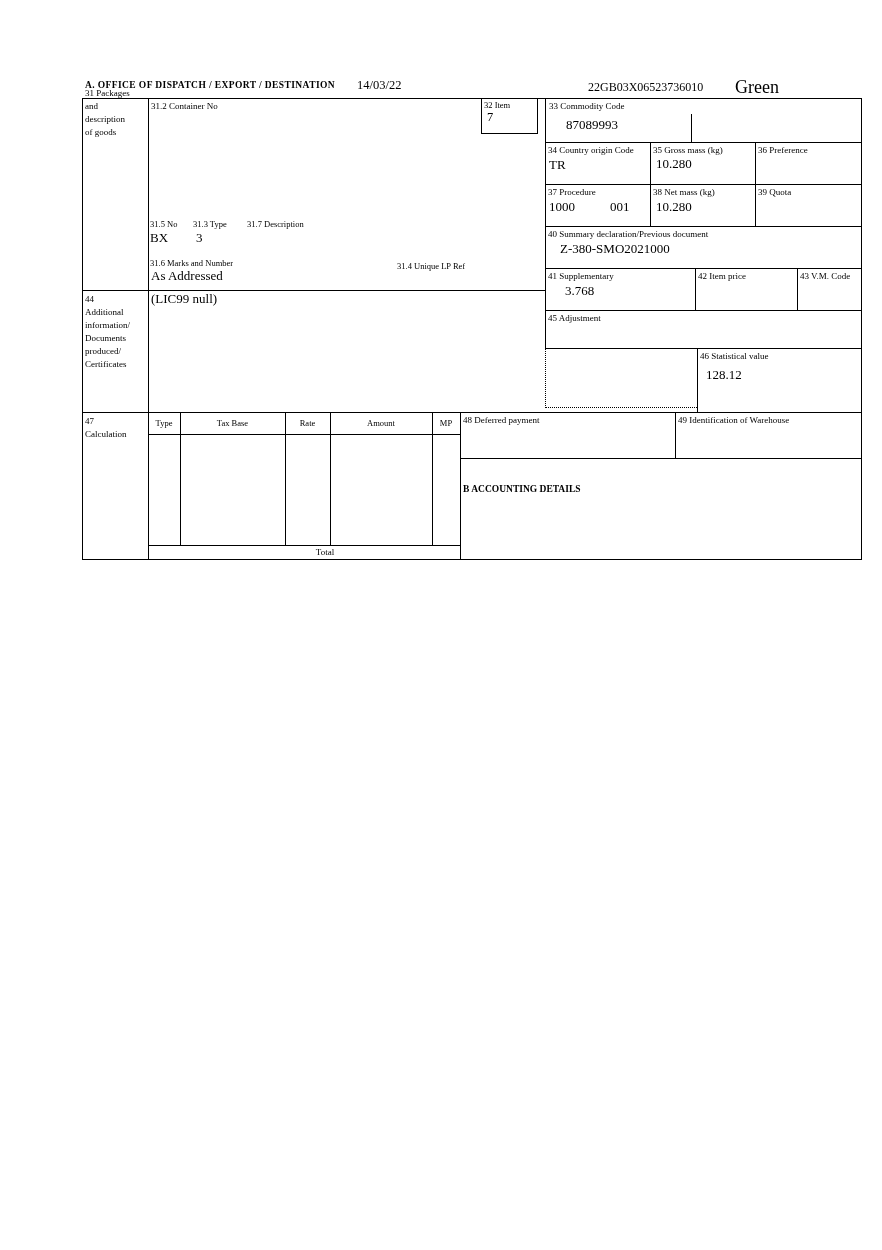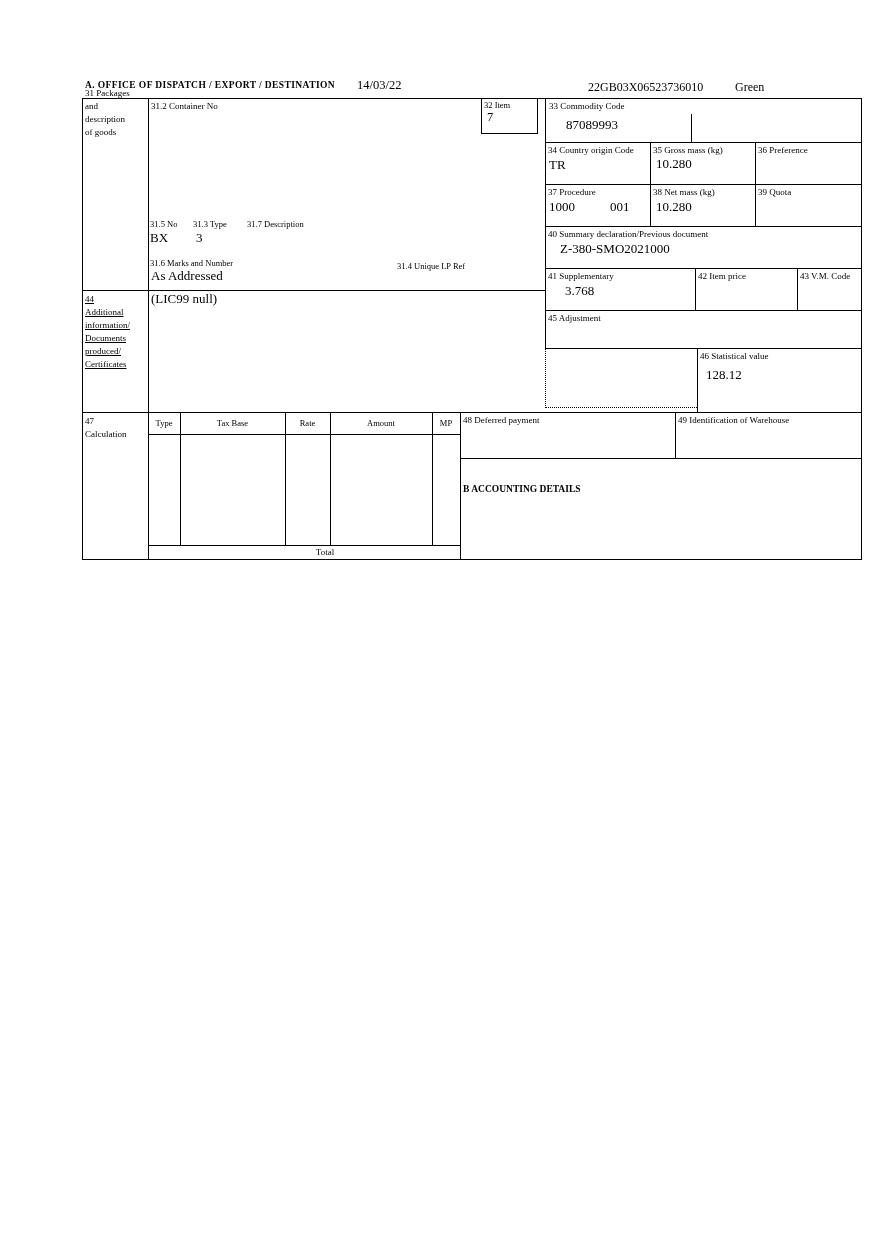--- a/index.html
+++ b/index.html
@@ -18,21 +18,21 @@
   .rect{position:absolute;border:1px solid #000;}
 </style>
 </head>
 <body>
 
 <div class="page">
 
   <div class="lb bold" style="left:85px;top:80px;font-size:9.5px;letter-spacing:.4px;">A.  OFFICE OF DISPATCH / EXPORT / DESTINATION</div>
   <div class="vl" style="left:357px;top:78px;font-size:12.5px;">14/03/22</div>
   <div class="vl" style="left:588px;top:80px;font-size:12px;">22GB03X06523736010</div>
-  <div class="vl" style="left:735px;top:80px;font-size:12px;">Green</div>
+  <div class="vl" style="left:735px;top:80px;font-size:18px;">Green</div>
 
   <div class="ln" style="left:82px;top:98px;width:780px;height:1px;"></div>
   <div class="ln" style="left:82px;top:559px;width:780px;height:1px;"></div>
   <div class="ln" style="left:82px;top:98px;width:1px;height:462px;"></div>
   <div class="ln" style="left:861px;top:98px;width:1px;height:462px;"></div>
 
   <div class="ln" style="left:148px;top:98px;width:1px;height:461px;"></div>
   <div class="ln" style="left:545px;top:98px;width:1px;height:250px;"></div>
   <div class="ln" style="left:82px;top:290px;width:463px;height:1px;"></div>
   <div class="ln" style="left:82px;top:412px;width:780px;height:1px;"></div>
@@ -79,21 +79,21 @@
   <div class="lb sm" style="left:193px;top:219px;">31.3 Type</div>
   <div class="lb sm" style="left:247px;top:219px;">31.7 Description</div>
 
   <div class="vl" style="left:150px;top:230px;">BX</div>
   <div class="vl" style="left:196px;top:230px;">3</div>
 
   <div class="lb sm" style="left:150px;top:258px;">31.6 Marks and Number</div>
   <div class="lb sm" style="left:397px;top:261px;">31.4 Unique LP Ref</div>
   <div class="vl" style="left:151px;top:268px;">As Addressed</div>
 
-  <div class="lb pre" style="left:85px;top:293px;width:60px;text-decoration:underline;">44
+  <div class="lb pre" style="left:85px;top:293px;width:60px;">44
 Additional
 information/
 Documents
 produced/
 Certificates</div>
   <div class="vl" style="left:151px;top:291px;">(LIC99 null)</div>
 
   <div class="lb" style="left:549px;top:101px;">33 Commodity Code</div>
   <div class="vl" style="left:566px;top:117px;">87089993</div>
 

